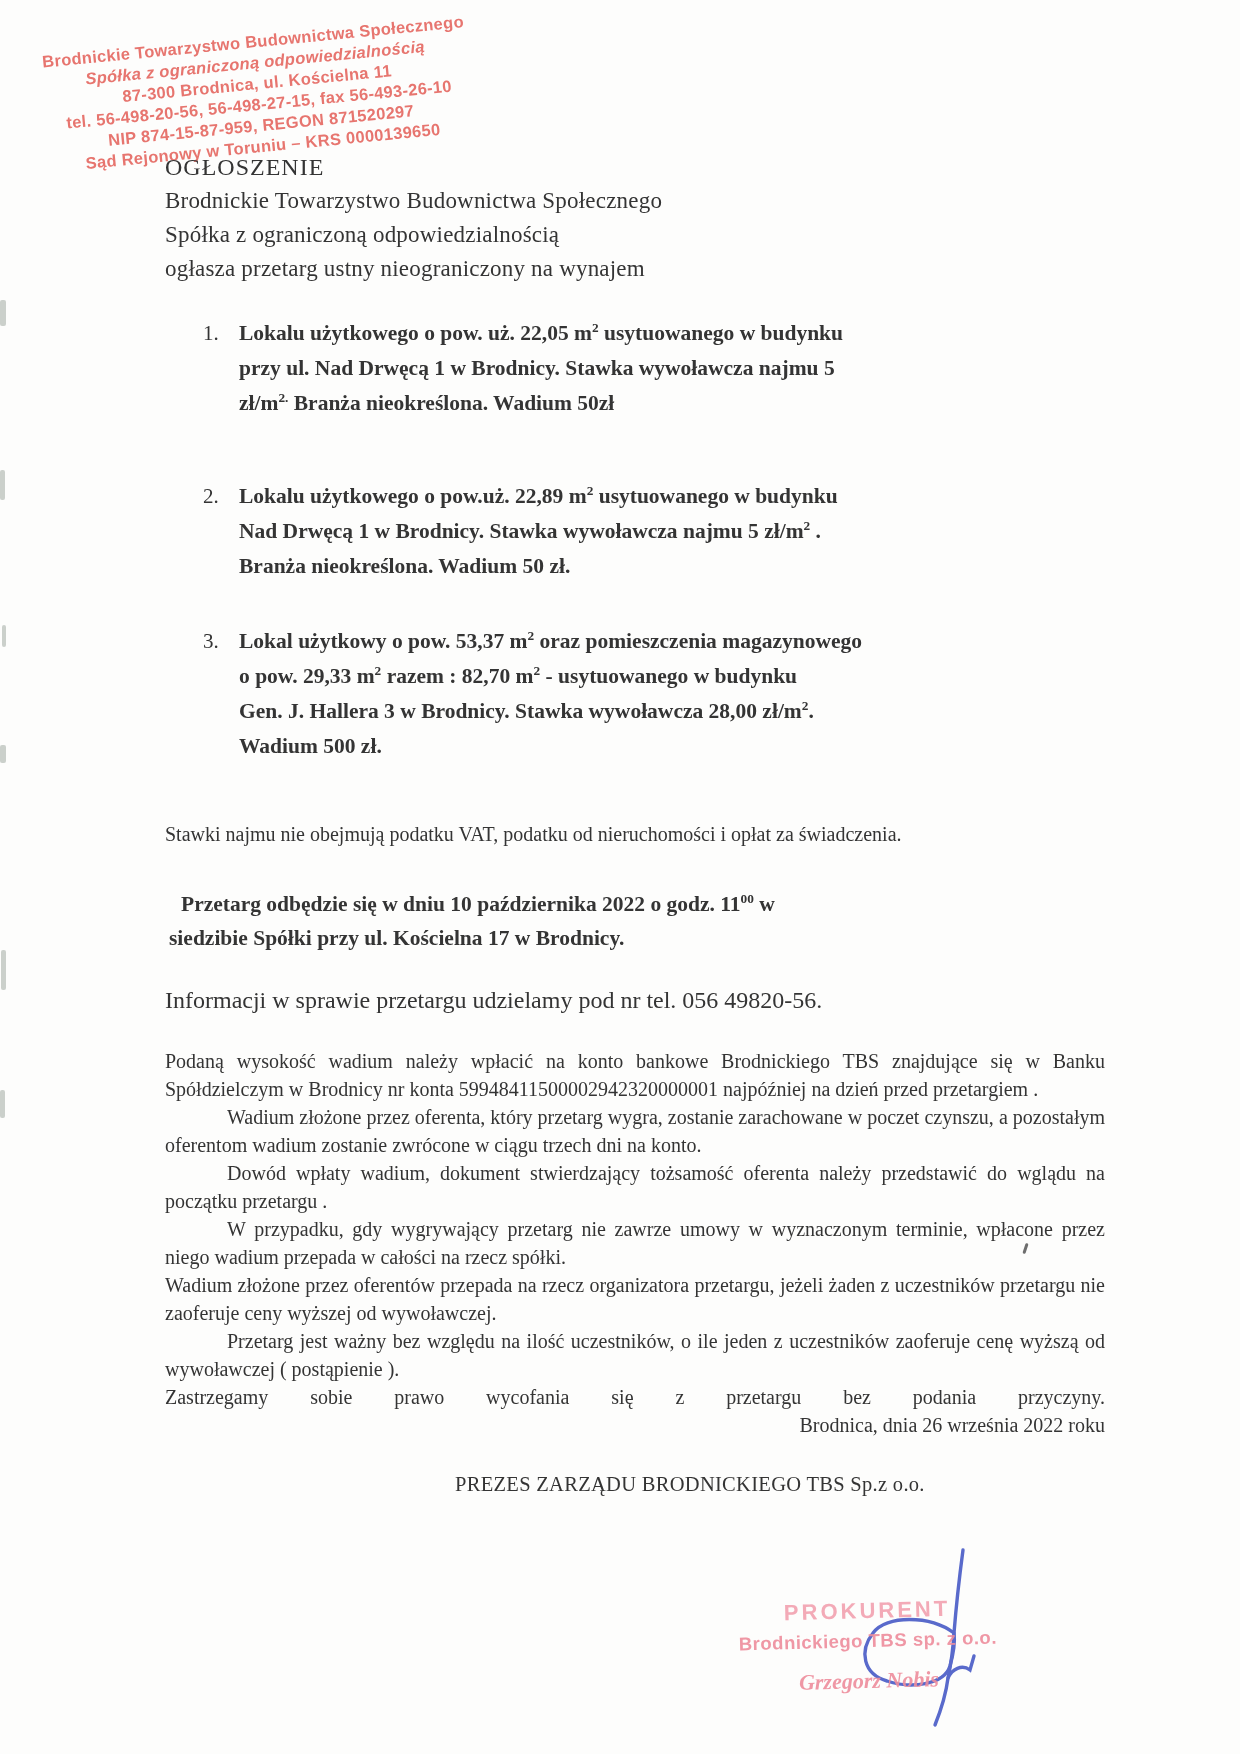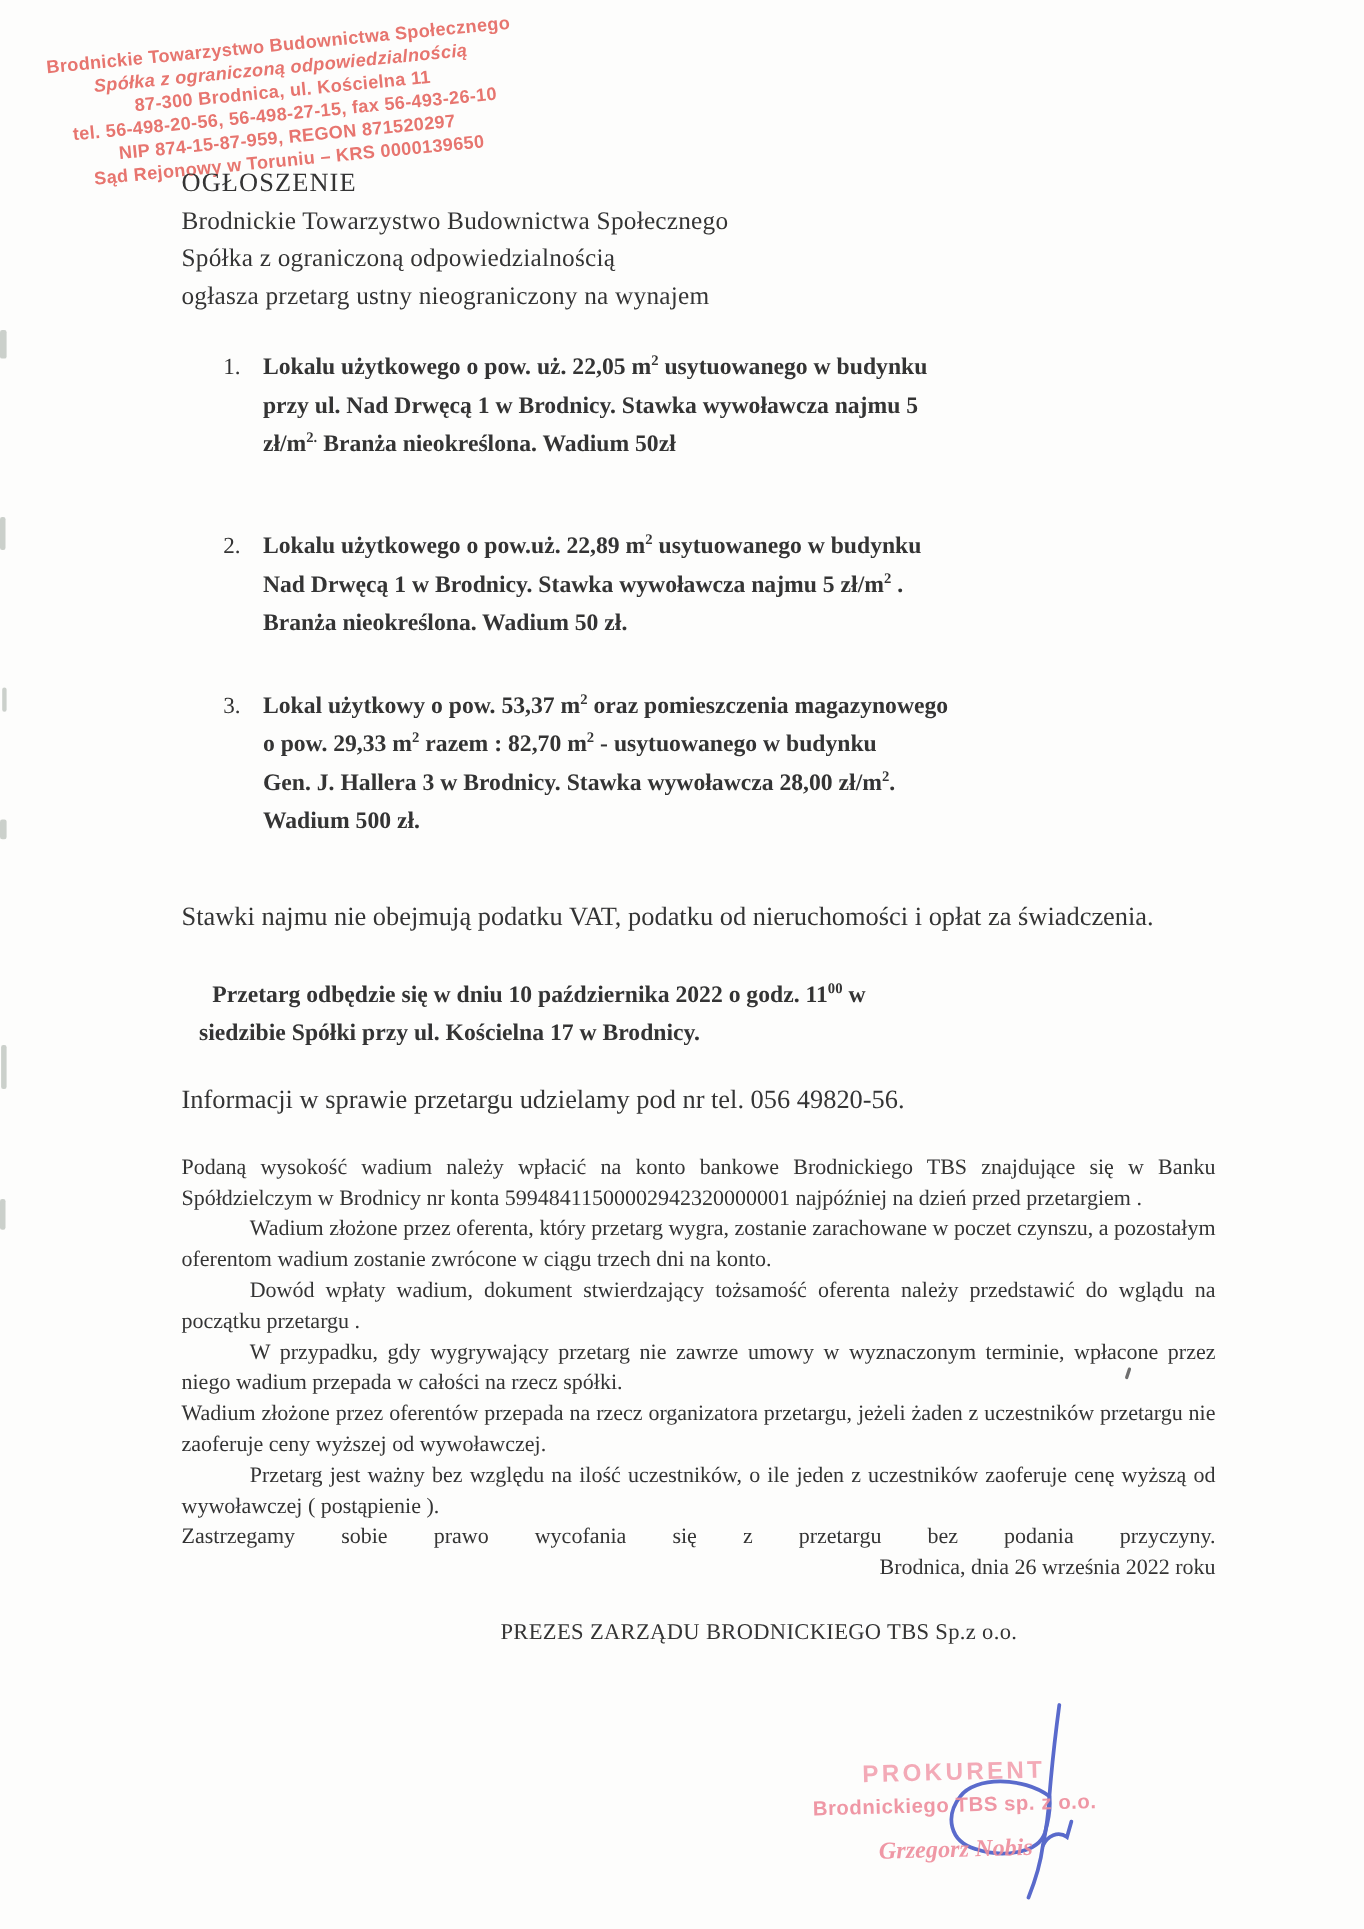--- a/index.html
+++ b/index.html
@@ -23,22 +23,22 @@
     margin-top:150px; width:836px; text-align:left;
     font-weight:400; font-size:23px; line-height:34px; letter-spacing:.2px;
   }
   .title-block .t-main { font-size:24px; letter-spacing:1px; }
   ol.list { margin:30px 0 0 0; padding:0; list-style:none;
     font-weight:700; font-size:21.5px; line-height:35px; }
   ol.list li { display:flex; }
   ol.list li.li-1 { margin-bottom:58px; }
   ol.list li.li-2 { margin-bottom:40px; }
   ol.list .num { flex:none; width:36px; margin-left:38px; font-weight:400; font-size:21px; }
-  .p-vat { margin:55px 0 0 0; font-size:24px; line-height:30px; }
-  .p-auction { margin:38px 0 0 16px; font-weight:700; font-size:21.5px; line-height:34px; }
+  .p-vat { margin:55px 0 0 0; font-size:20px; line-height:30px; }
+  .p-auction { margin:38px 0 0 4px; font-weight:700; font-size:21.5px; line-height:34px; }
   .p-auction .a0 { padding-left:12px; }
   .p-info { margin:30px 0 0 0; font-size:24px; line-height:30px; }
   .body-block { margin-top:32px; font-size:20px; line-height:28px; }
   .body-block p { margin:0; text-align:justify; }
   .body-block p.indent { text-indent:62px; }
   .body-block p.spread { text-align-last:justify; }
   .body-block p.plain { text-align:right; }
   .p-prezes { margin:34px 0 0 0; padding-left:290px; font-size:20.5px; letter-spacing:.3px; }
   sup { font-size:62%; vertical-align:super; line-height:0; }
   

